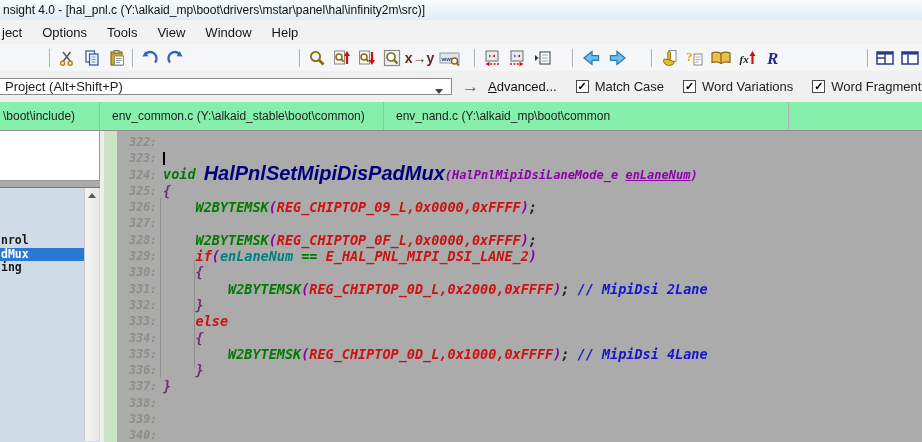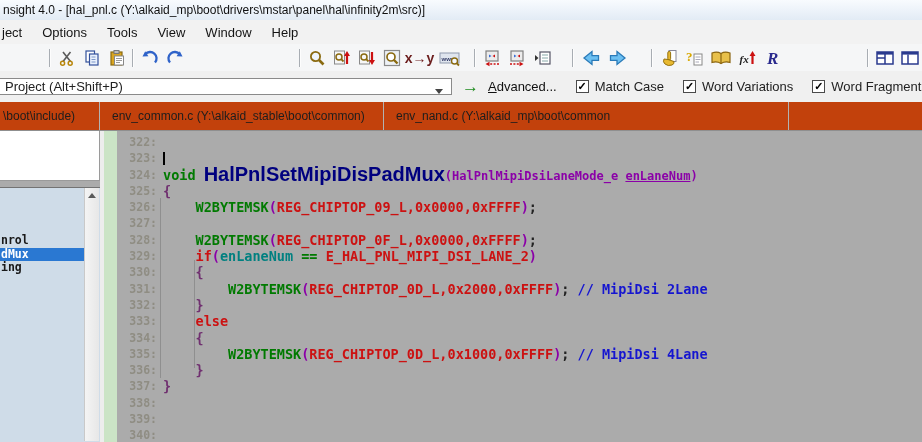--- a/index.html
+++ b/index.html
@@ -50,21 +50,21 @@
   .advanced-btn .hd { text-decoration:underline; }
   .chk { display:flex; align-items:center; margin-left:19px; flex:none; }
   .chk-box {
     width:13px; height:13px; border:1px solid #4a4a4a; background:#fff; margin-right:6px;
     display:flex; align-items:center; justify-content:center;
     font-size:11px; font-weight:bold; color:#000; line-height:1;
   }
   
   .tabbar {
     position:absolute; top:102px; left:0; right:0; height:29px;
-    background:#c2410c; border-bottom:1px solid #8f8f8f; display:flex;
+    background:#86efac; border-bottom:1px solid #8f8f8f; display:flex;
   }
   .tab {
     display:flex; align-items:center; border-right:1px solid #b2b2b2;
     font-size:12px; color:#1d1d1d; padding:0 12px; white-space:nowrap; overflow:hidden; flex:none;
   }
   .tab:nth-child(1) { width:100px; padding-left:3px; }
   .tab:nth-child(2) { width:284px; }
   .tab:nth-child(3) { width:405px; }
   .tab:nth-child(4) { flex:1 1 auto; border-right:none; }
   
@@ -90,21 +90,21 @@
     width:0; height:0; border-left:4px solid transparent; border-right:4px solid transparent;
     border-bottom:5px solid #5a5a5a;
   }
   .gap-strip  { position:absolute; left:100px; top:131px; width:4px; bottom:0; background:#ededed; }
   .green-strip{ position:absolute; left:104px; top:131px; width:13px; bottom:0; background:#cbe4c6; }
   
   .editor {
     position:absolute; left:117px; top:131px; right:0; bottom:0;
     background:#ababab; padding-top:3px; overflow:hidden;
   }
-  .code-line { display:flex; height:16.3px; line-height:16.3px; white-space:pre; align-items:center; }
+  .code-line { display:flex; height:16.3px; line-height:16.3px; white-space:pre; align-items:flex-end;font-style:italic; }
   .lnum {
     width:40px; flex:none; text-align:right;
     font-family:"DejaVu Sans Mono",monospace; font-weight:bold; font-size:11.5px; color:#8f8d83;
   }
   .lcontent {
     margin-left:6px; font-family:"DejaVu Sans Mono",monospace; font-weight:bold; font-size:13.5px; color:#222;
   }
   .tk-green { color:#007a00; }
   .tk-red { color:#cc1111; }
   .tk-purple, .tk-type { color:#8b00a8; }

